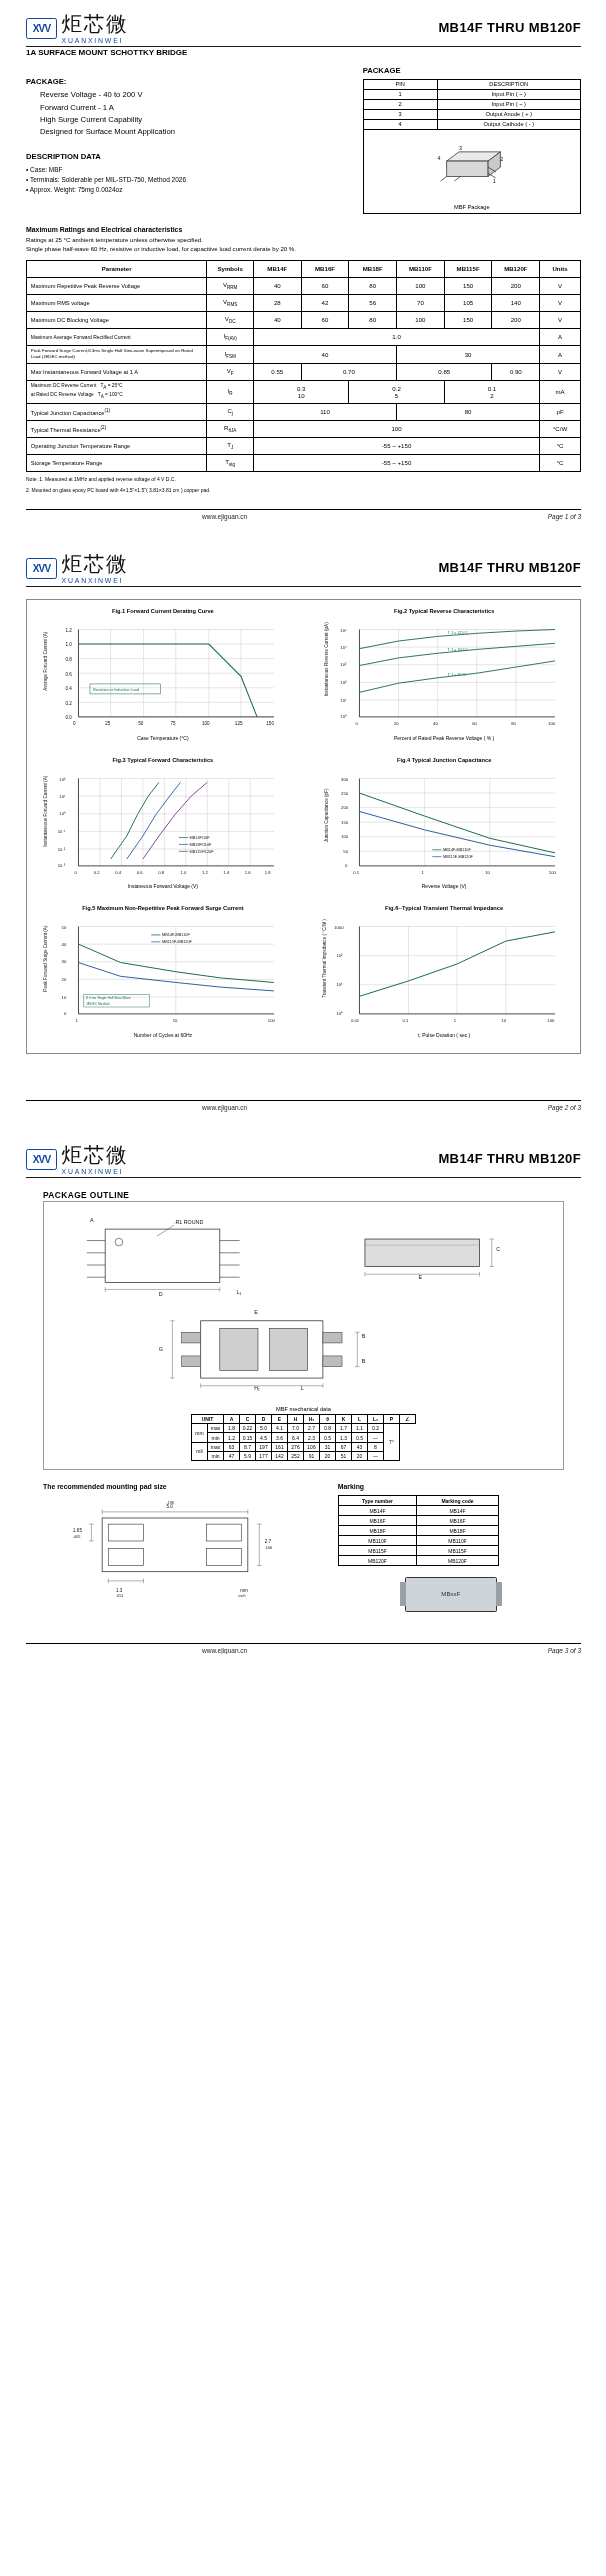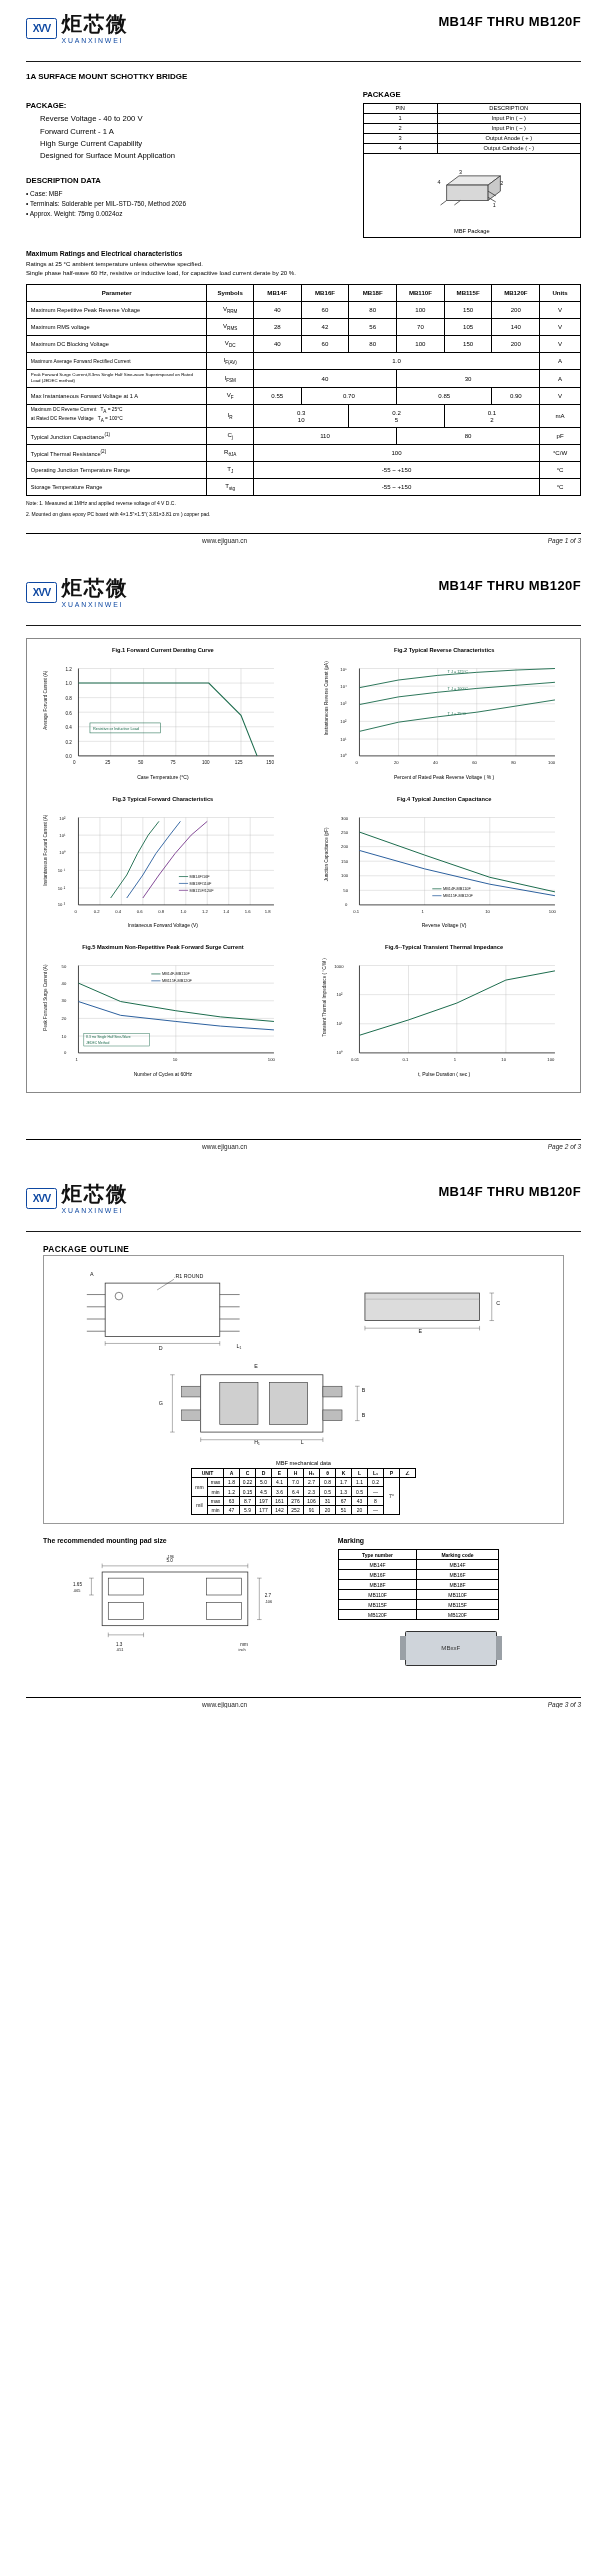--- a/index.html
+++ b/index.html
@@ -11,61 +11,61 @@
     -webkit-font-smoothing:antialiased;
   }
   .page {
     width:607px;
     position:relative;
     padding:0 26px;
   }
   
   .doc-header {
     display:flex;
-    align-items:flex-start;
+    align-items:center;
     justify-content:space-between;
     padding-top:13.8px;
-    padding-bottom:17px;
+    padding-bottom:2px;
     border-bottom:1.5px solid #1a1a1a;
   }
   .logo-wrap { display:flex; align-items:center; gap:4.6px; }
   .logo-mark {
     width:31px; height:21.4px;
     border:1.5px solid #0d47a1;
     border-radius:2.3px;
     color:#0d47a1;
     font-size:10px;
     font-weight:bold;
     display:flex; align-items:center; justify-content:center;
     letter-spacing:-0.8px;
   }
   .logo-text-cn {
     font-size:20.7px;
-    font-weight:bold;
+    font-weight:normal;
     letter-spacing:1.5px;
     line-height:1;
     color:#111;
   }
   .logo-text-en {
     font-size:6.9px;
     letter-spacing:1.8px;
     color:#0d47a1;
     margin-top:2.3px;
   }
   .part-title {
     font-size:13px;
     font-weight:bold;
     letter-spacing:0.4px;
     padding-bottom:2.3px;
     margin-left:48px;
   }
   .subtitle {
     font-size:8px;
     font-weight:bold;
-    margin:10px 0 0 0;
+    margin:1px 0 0 0;
   }
   h2.sect {
     font-size:7.7px;
     font-weight:bold;
     margin:10.7px 0 3.8px 0;
   }
   .feat-line { font-size:7.7px; line-height:12.2px;padding-left:14px; }
   .mech-line { font-size:6.5px; line-height:10px; }
   .two-col { display:flex; gap:7.7px; }
   .col-left { width:329px; }

